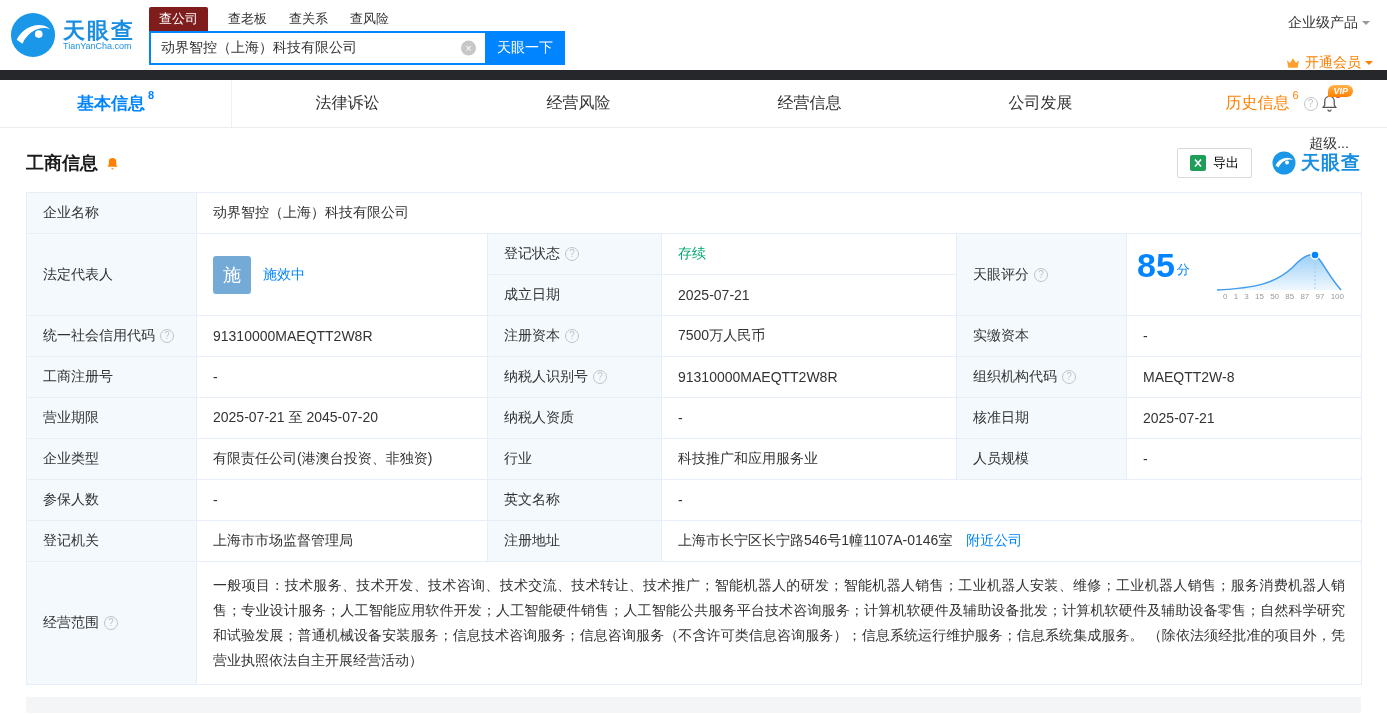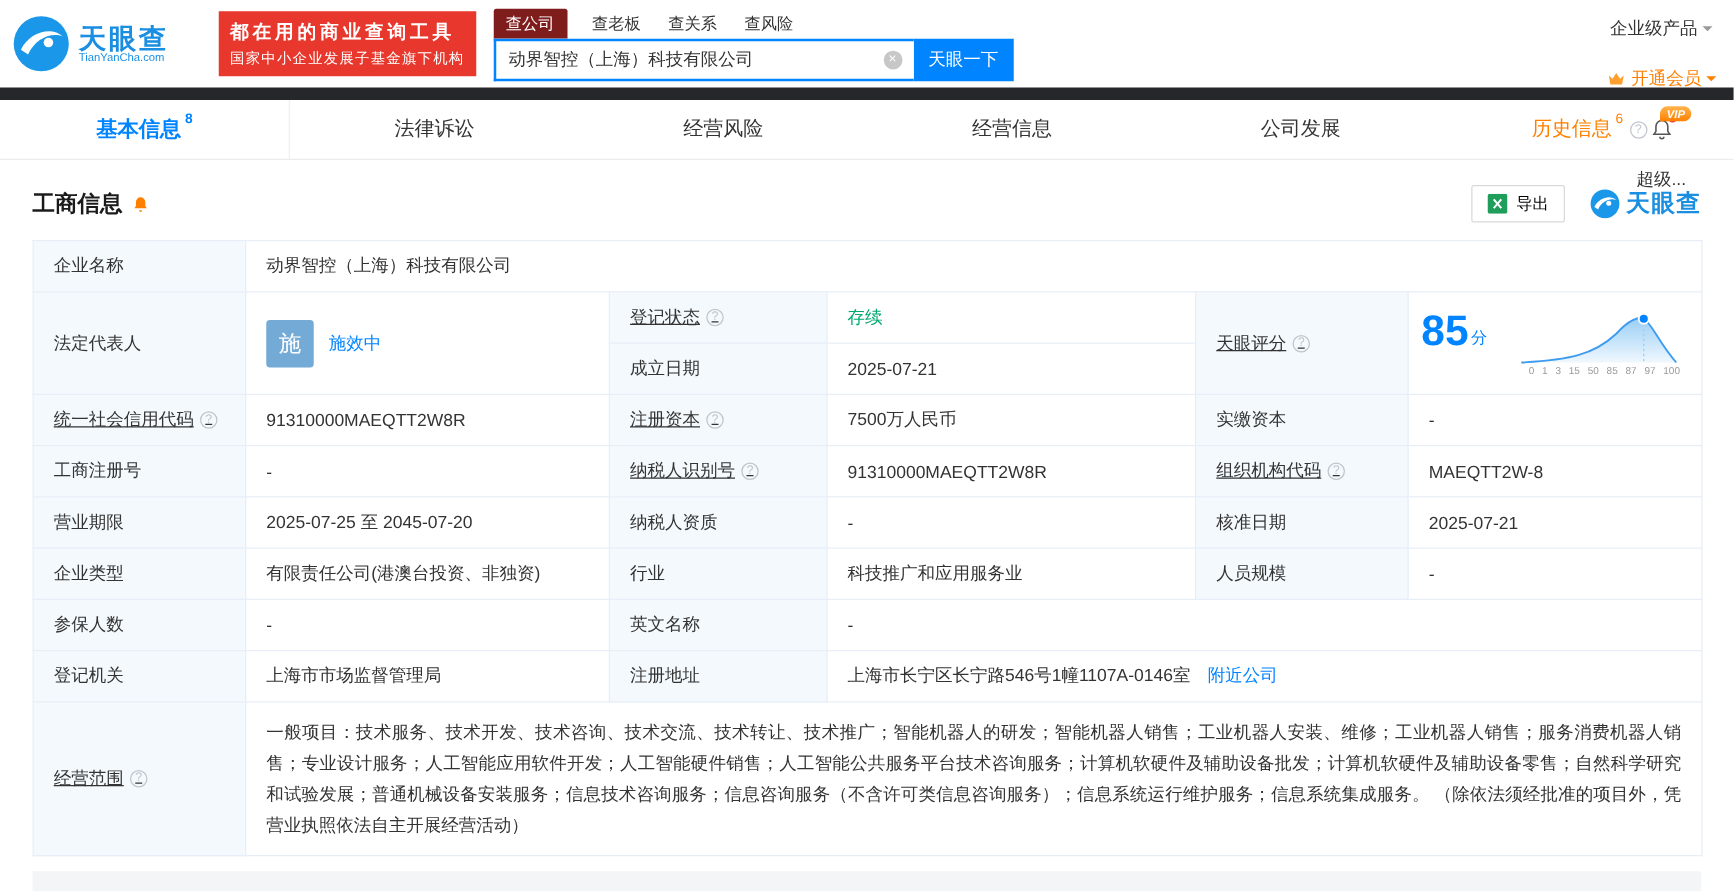--- a/index.html
+++ b/index.html
@@ -71,21 +71,21 @@
   .export-btn { display:flex; align-items:center; gap:7px; border:1px solid #d9d9d9;
      border-radius:2px; height:30px; padding:0 12px; font-size:13px; background:#fff; cursor:pointer; }
   .wm-logo { display:flex; align-items:center; gap:5px; }
   .wm-logo svg { width:24px; height:24px; }
   .wm-name { font-size:19px; font-weight:bold; color:#1a8ee1; letter-spacing:1px; }
 
   
   table.info { width:100%; border-collapse:collapse; table-layout:fixed; margin-top:12px; }
   .info td { border:1px solid #e7eef7; font-size:14px; padding:11px 16px; vertical-align:middle; word-break:break-all; }
   .info td.lbl { background:#f3f9fd; color:#333; }
-  .lbl-flex { display:flex; align-items:center;text-decoration:underline; }
+  .lbl-flex { display:flex; align-items:center; }
   .rep { display:flex; align-items:center; }
   .avatar { width:38px; height:38px; background:#74aad6; color:#fff; font-size:18px;
      display:flex; align-items:center; justify-content:center; border-radius:3px; cursor:pointer; }
   .rep-name { color:#0084ff; margin-left:12px; cursor:pointer; text-decoration:none; }
   .status-ok { color:#00a870; }
   .score-td { padding:4px 10px !important; }
   .score-wrap { display:flex; align-items:flex-start; justify-content:space-between; }
   .score-left { display:flex; align-items:flex-end; }
   .score-num { font-size:34px; font-weight:bold; color:#0084ff; line-height:1; }
   .score-unit { font-size:13px; color:#0084ff; margin:0 0 3px 2px; }
@@ -105,24 +105,20 @@
       <circle cx="24" cy="24" r="23" fill="#1a97e9"></circle>
       <path d="M7 29 C14 14 33 9 42 18 C32 14 19 20 13 33 Z" fill="#ffffff"></path>
       <circle cx="30" cy="23" r="4" fill="#ffffff"></circle>
     </svg>
     <div class="logo-txt">
       <span class="logo-name">天眼查</span>
       <span class="logo-domain">TianYanCha.com</span>
     </div>
   </div>
 
-  <div class="banner">
-    <span class="banner-l1">都在用的商业查询工具</span>
-    <span class="banner-l2">国家中小企业发展子基金旗下机构</span>
-  </div>
 
   <div class="search">
     <div class="search-tabs">
       <span class="stab active">查公司</span>
       <span class="stab">查老板</span>
       <span class="stab">查关系</span>
       <span class="stab">查风险</span>
     </div>
     <div class="search-row">
       <span class="input-wrap">
@@ -325,21 +321,21 @@
           <span class="lbl-flex">
               <span>组织机构代码</span>
               <span class="q"></span>
             </span>
         </td>
         <td>MAEQTT2W-8</td>
       </tr>
 
       <tr>
         <td class="lbl">营业期限</td>
-        <td>2025-07-25 至 2045-07-20</td>
+        <td>2025-07-21 至 2045-07-20</td>
         <td class="lbl">纳税人资质</td>
         <td>-</td>
         <td class="lbl">核准日期</td>
         <td>2025-07-21</td>
       </tr>
 
       <tr>
         <td class="lbl">企业类型</td>
         <td>有限责任公司(港澳台投资、非独资)</td>
         <td class="lbl">行业</td>

